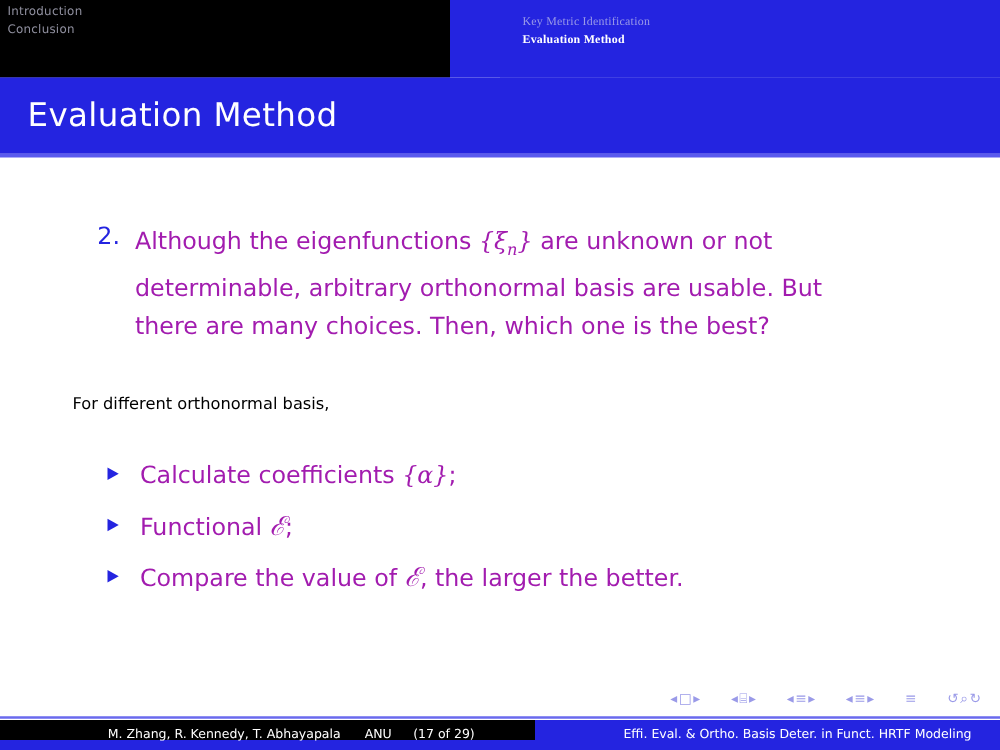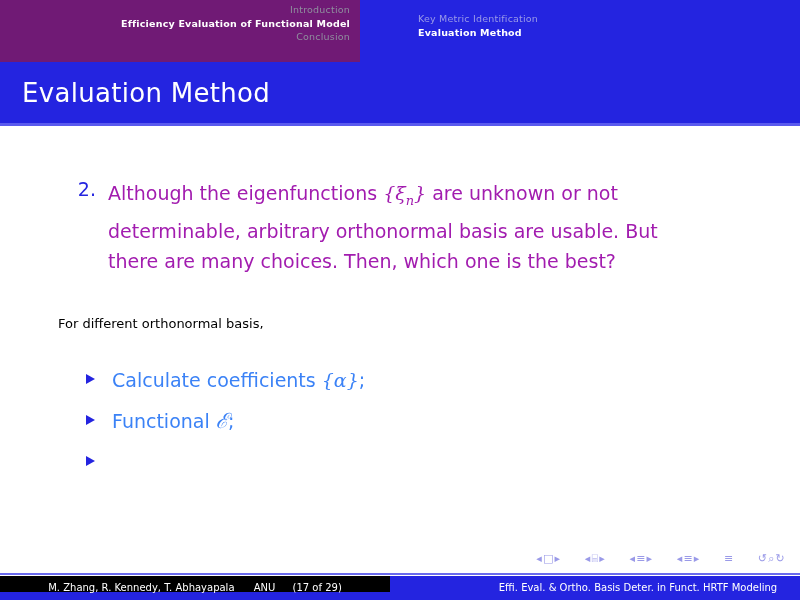--- a/index.html
+++ b/index.html
@@ -20,33 +20,33 @@
   .headbar {
     position: absolute;
     left: 0; top: 0;
     width: 800px; height: 62px;
     background: #2424e0;
   }
   .headbar-left {
     position: absolute;
     left: 0; top: 0;
     width: 360px; height: 62px;
-    background: #701a75;
+    background: #000000;
     box-sizing: border-box;
     padding: 3px 10px 0 6px;
-    text-align: right;
   }
   .headbar-right {
     position: absolute;
     left: 400px; top: 0;
     width: 400px; height: 62px;
     background: #2424e0;
     box-sizing: border-box;
     padding: 12px 6px 0 18px;
     text-align: left;
+    font-family: Liberation Serif, serif;
   }
   .nav-line {
     font-size: 9.5px;
     line-height: 13.5px;
     letter-spacing: 0.2px;
     white-space: nowrap;
     color: #8f8f9e;
   }
   .headbar-right .nav-line { color: #9a9ae8; }
   .nav-line.active {
@@ -115,21 +115,21 @@
   .bullet-list {
     position: absolute;
     left: 86px; top: 240px;
     width: 640px;
   }
   .bullet-row {
     position: relative;
     height: 41px;
     font-size: 19px;
     line-height: 28px;
-    color: #3b82f6;
+    color: #a21caf;
     white-space: nowrap;
   }
   .bullet-mark {
     position: absolute;
     left: 0; top: 8px;
     width: 0; height: 0;
     border-left: 9px solid #2424e0;
     border-top: 5.5px solid transparent;
     border-bottom: 5.5px solid transparent;
   }
@@ -186,20 +186,21 @@
   .foot-left {
     position: absolute;
     left: 0; top: 0;
     width: 390px; height: 16px;
     background: #000000;
     color: #ffffff;
     font-size: 10px;
     line-height: 24px;
     text-align: center;
     white-space: nowrap;
+    padding-left: 38px;
   }
   .foot-right {
     position: absolute;
     left: 390px; top: 0;
     width: 496px; height: 24px;
     color: #ffffff;
     font-size: 10px;
     line-height: 24px;
     text-align: center;
     white-space: nowrap;
@@ -207,21 +208,20 @@
   .foot-author { }
   .foot-inst { margin-left: 16px; }
   .foot-page { margin-left: 14px; }
 </style>
 </head>
 <body>
 
 <div class="headbar">
   <div class="headbar-left">
     <div class="nav-line">Introduction</div>
-    <div class="nav-line active">Efficiency Evaluation of Functional Model</div>
     <div class="nav-line">Conclusion</div>
   </div>
   <div class="headbar-right">
     <div class="nav-line">Key Metric Identification</div>
     <div class="nav-line active">Evaluation Method</div>
   </div>
 </div>
 
 <div class="titlebar"></div>
 <div class="titlebar-rule"></div>
@@ -243,20 +243,21 @@
       <span class="bullet-text"><span>Calculate coefficients </span><span class="mth">{α}</span><span>;</span></span>
     </div>
 
     <div class="bullet-row">
       <span class="bullet-mark"></span>
       <span class="bullet-text"><span>Functional </span><span class="scr">ℰ</span><span>;</span></span>
     </div>
 
     <div class="bullet-row">
       <span class="bullet-mark"></span>
+      <span class="bullet-text"><span>Compare the value of </span><span class="scr">ℰ</span><span>, the larger the better.</span></span>
     </div>
 
   </div>
 </div>
 
 <div class="navsyms">
   <span>◂□▸</span>
   <span class="gap"></span>
   <span>◂⌸▸</span>
   <span class="gap"></span>

